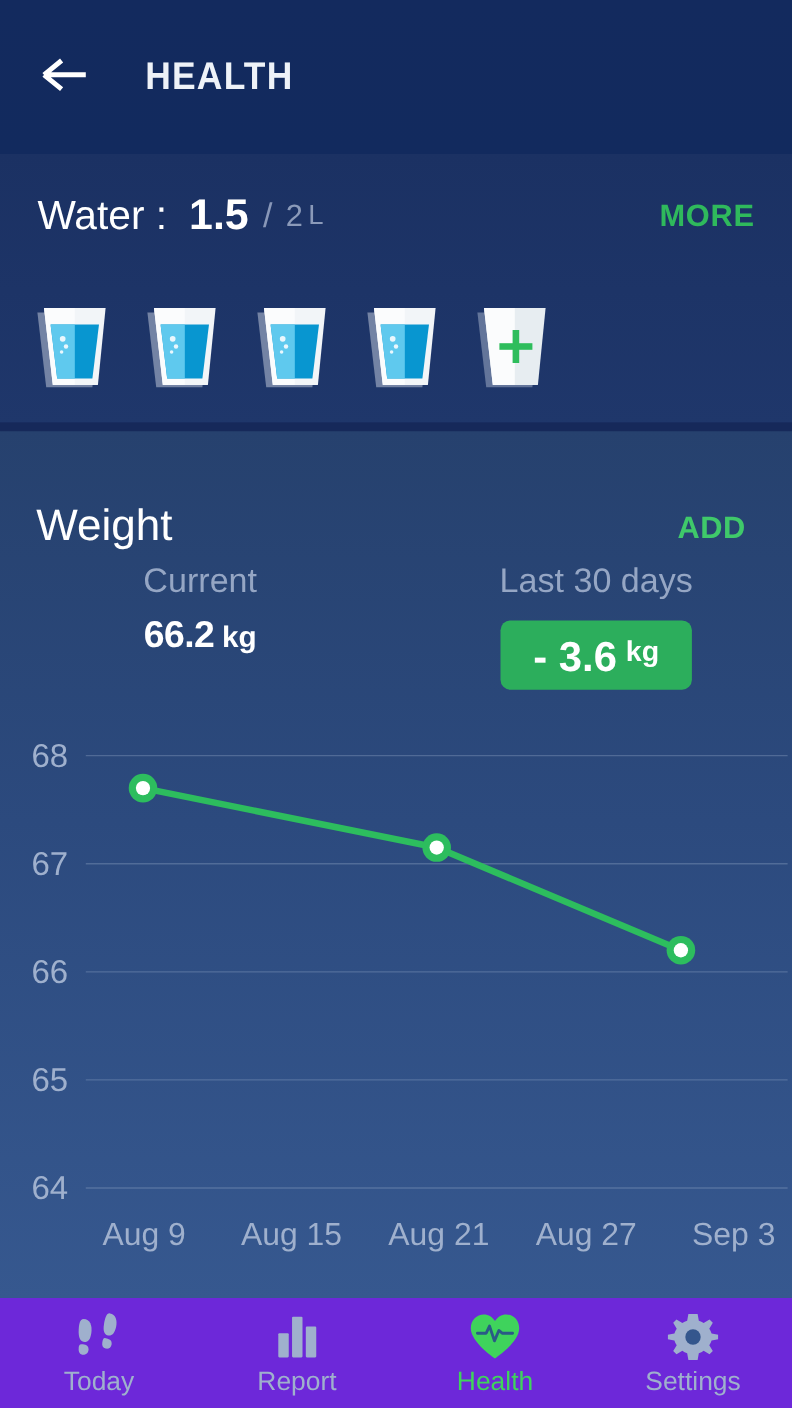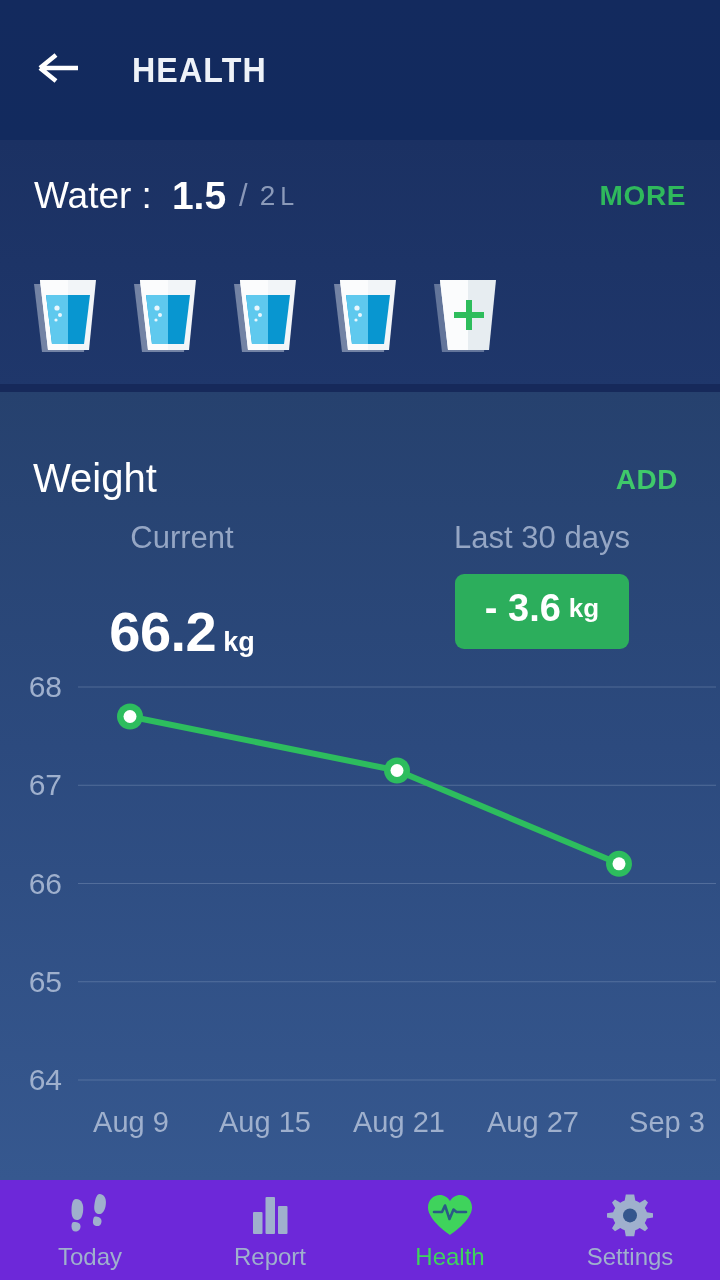--- a/index.html
+++ b/index.html
@@ -147,21 +147,21 @@
     position: absolute;
     right: 42px; top: 8px;
     color: #3fc96a;
     font-size: 28px;
     font-weight: bold;
     letter-spacing: 0.5px;
   }
 
   .stats {
     position: absolute;
-    left: 0; top: 128px;
+    left: 0; top: 118px;
     width: 655px; height: 140px;
   }
   .stat-current {
     position: absolute;
     left: 0; top: 0;
     width: 364px;
     text-align: center;
   }
   .stat-delta {
     position: absolute;
@@ -175,38 +175,37 @@
     font-weight: 400;
   }
   .stat-value-row {
     margin-top: 12px;
     display: flex;
     align-items: baseline;
     justify-content: center;
   }
   .stat-value {
     color: #ffffff;
-    font-size: 56px;
+    font-size: 34px;
     font-weight: bold;
     letter-spacing: -0.5px;
-    margin-top: 31px;
   }
   .stat-unit {
     color: #ffffff;
     font-size: 27px;
     font-weight: bold;
     margin-left: 7px;
   }
   .delta-badge {
     display: inline-flex;
-    align-items: center;
+    align-items: flex-start;
     margin-top: 18px;
     background: #2cae5c;
     border-radius: 9px;
-    padding: 13px 30px 19px 30px;
+    padding: 13px 30px 7px 30px;
   }
   .delta-value {
     color: #ffffff;
     font-size: 38px;
     font-weight: bold;
   }
   .delta-unit {
     color: #ffffff;
     font-size: 26px;
     font-weight: bold;

